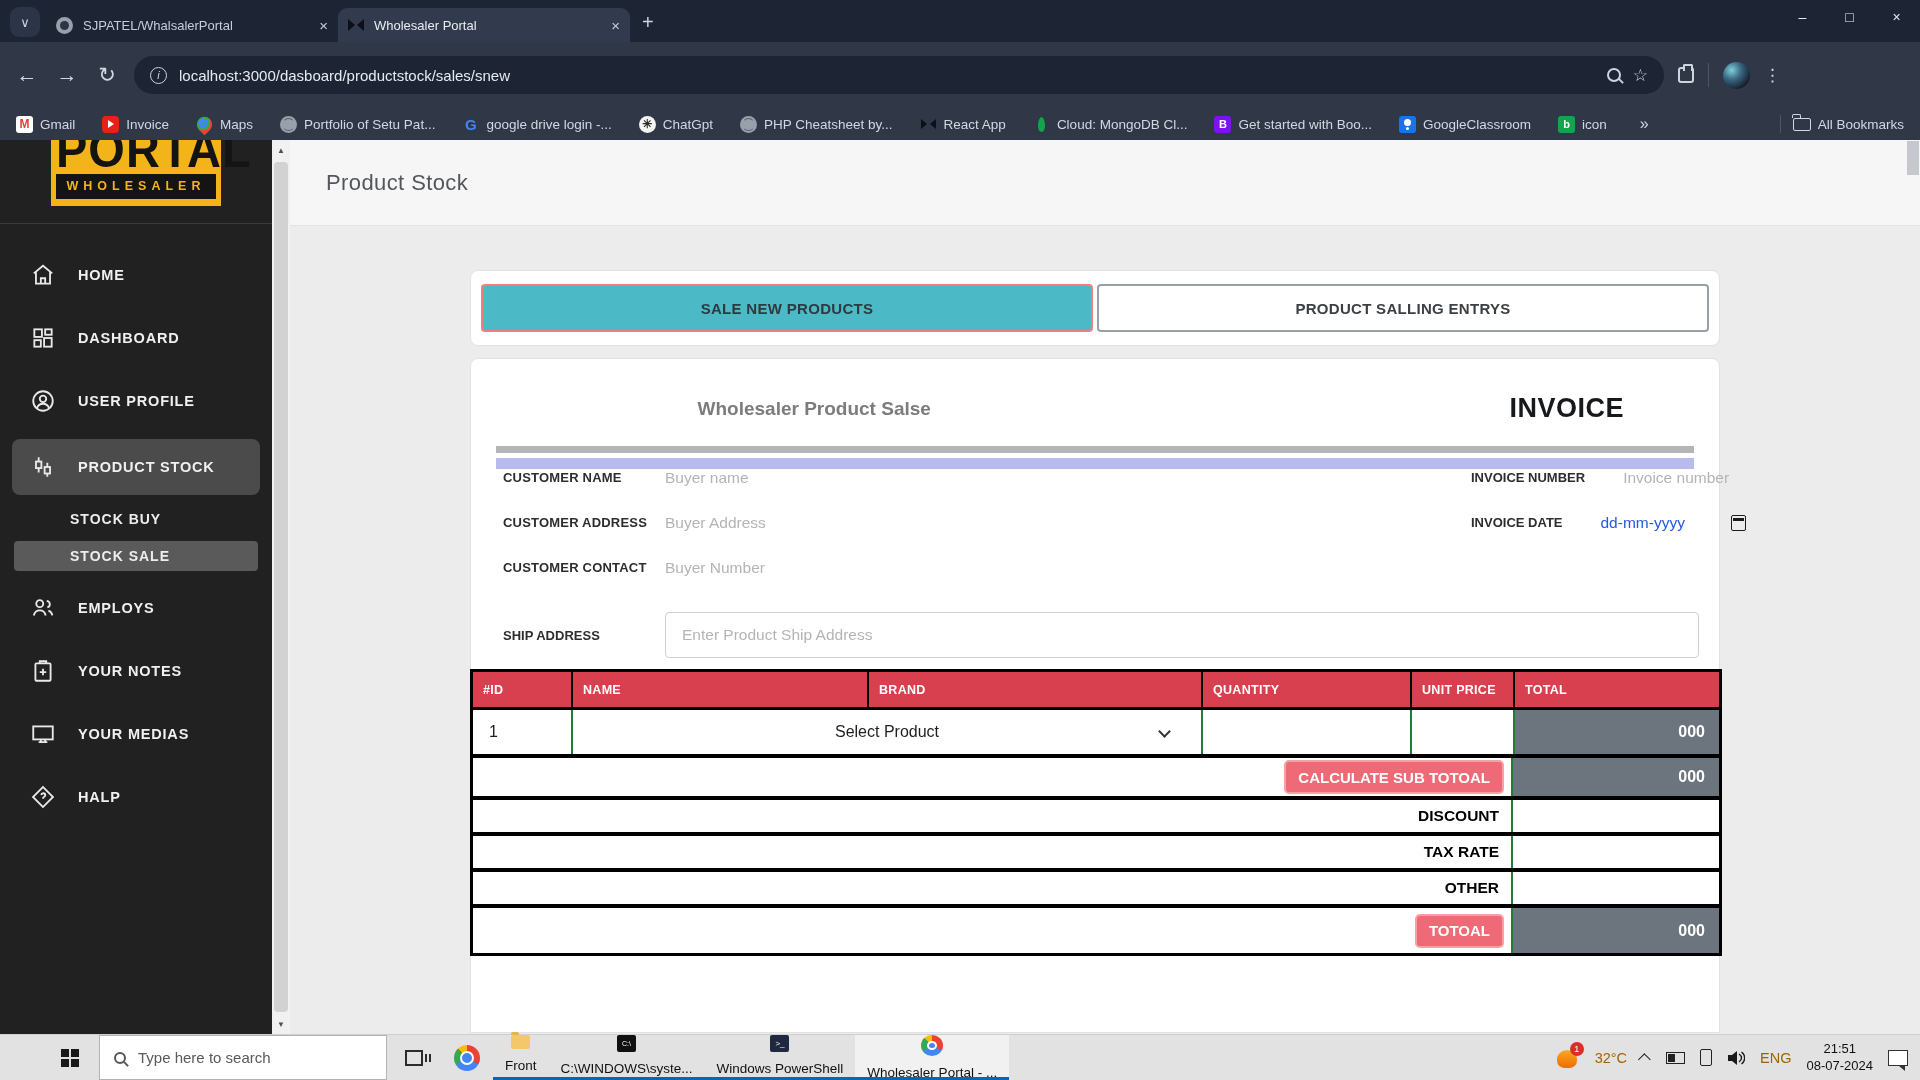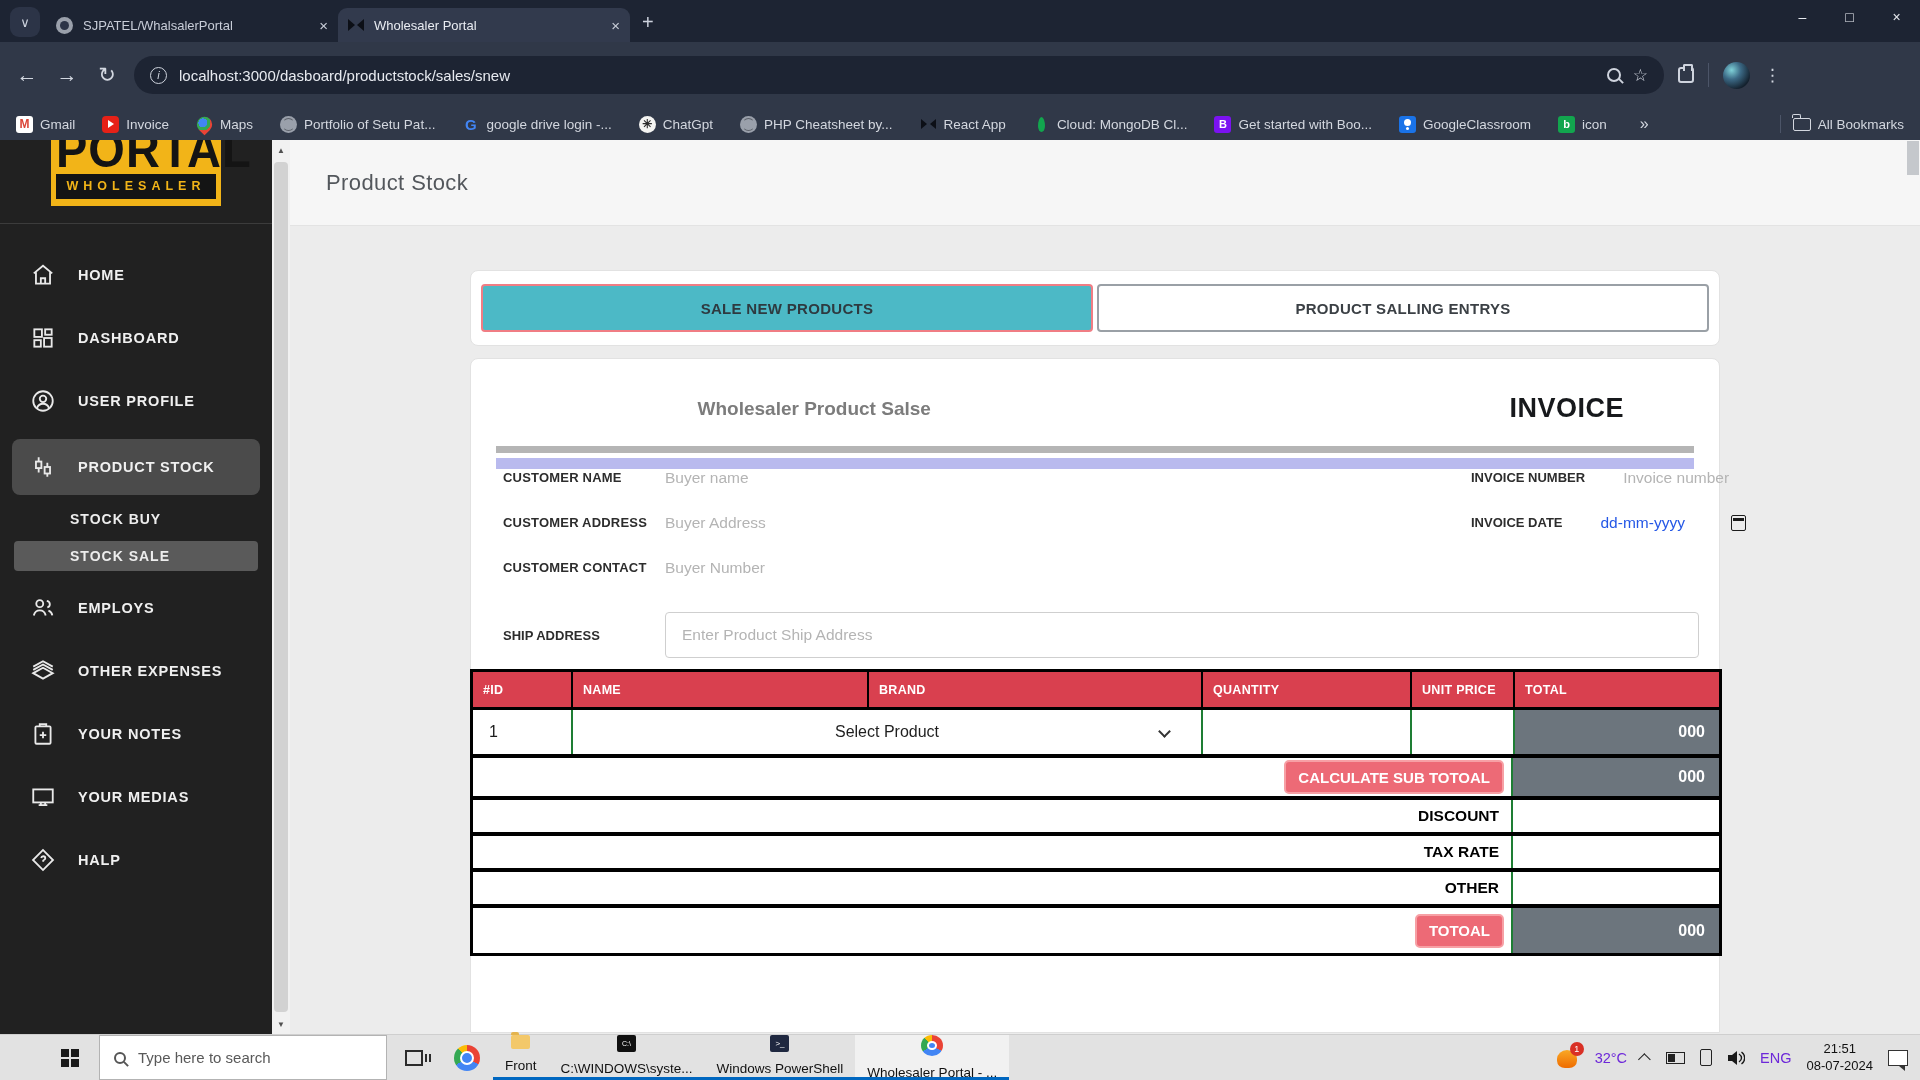--- a/index.html
+++ b/index.html
@@ -163,21 +163,21 @@
   .tapp.liteactive { background:#f1f1f1; }
   .tapp .ul { position:absolute; left:0; right:0; bottom:0; height:3px; background:#0067c0; }
   .tfold { width:19px; height:14px; background:#f3c86a; border-radius:2px; position:relative; flex:none; }
   .tfold::before { content:""; position:absolute; top:-3px; left:0; width:8px; height:3px; background:#e4b44e; border-radius:2px 2px 0 0; }
   .tcmd { width:19px; height:17px; background:#101010; color:#fff; font-size:7px; display:flex; align-items:center; justify-content:center; flex:none; border-radius:2px; }
   .tps { width:19px; height:17px; background:#1f2840; color:#fff; font-size:8px; display:flex; align-items:center; justify-content:center; flex:none; border-radius:2px; }
   .tray { margin-left:auto; display:flex; align-items:center; gap:15px; padding-right:12px; }
   .weath { position:relative; width:24px; height:22px; }
   .weath .sun { position:absolute; bottom:1px; left:1px; width:20px; height:18px; border-radius:50% 50% 40% 40%; background:linear-gradient(#f9a825, #ef6c00); }
   .weath .badge { position:absolute; top:-5px; right:-4px; width:14px; height:14px; border-radius:50%; background:#d93025; color:#fff; font-size:9px; display:flex; align-items:center; justify-content:center; }
-  .traytxt { font-size:14.5px; color:#6d28d9; }
+  .traytxt { font-size:14.5px; color:#a16207; }
   .chev-up { width:9px; height:9px; border-left:1.8px solid #222; border-top:1.8px solid #222; transform:rotate(45deg) translateY(3px); }
   .battic { width:19px; height:12px; border:1.6px solid #222; position:relative; }
   .battic::before { content:""; position:absolute; left:1px; top:1px; bottom:1px; width:7px; background:#222; }
   .phoneic { width:12px; height:17px; border:1.6px solid #222; border-radius:2px; }
   .clockblk { text-align:center; font-size:13px; color:#111; line-height:1.3; }
   .notific { width:20px; height:16px; border:1.8px solid #333; background:#fff; position:relative; }
   .notific::after { content:""; position:absolute; right:2px; bottom:-6px; border-left:6px solid transparent; border-top:5px solid #333; }
   svg.nvic { stroke:#e9e9e9; fill:none; stroke-width:1.7; }
 </style>
 </head>
@@ -329,28 +329,20 @@
           </div>
         <div class="sub-item active">
             <span>STOCK SALE</span>
           </div>
         <div class="nav-item">
           <svg class="nvic" width="26" height="26" viewBox="0 0 24 24">
               <circle cx="9" cy="8" r="3.2"></circle>
               <path d="M3.5 19c.8-3.4 2.9-4.8 5.5-4.8s4.7 1.4 5.5 4.8M15.5 5.5c1.8.4 2.8 1.4 2.8 3s-1 2.6-2.3 2.9M17 14.5c2 .6 3.2 1.9 3.6 4.3"></path>
             </svg>
           <span>EMPLOYS</span>
-        </div>
-        <div class="nav-item">
-          <svg class="nvic" width="26" height="26" viewBox="0 0 24 24">
-              <path d="M3 14l9-5 9 5-9 5z"></path>
-              <path d="M3 11l9-5 9 5"></path>
-              <path d="M3 8l9-5 9 5"></path>
-            </svg>
-          <span>OTHER EXPENSES</span>
         </div>
         <div class="nav-item">
           <svg class="nvic" width="26" height="26" viewBox="0 0 24 24">
               <rect x="5" y="5" width="14" height="16" rx="1"></rect>
               <path d="M9 5V3h6v2M12 10v6M9 13h6"></path>
             </svg>
           <span>YOUR NOTES</span>
         </div>
         <div class="nav-item">
           <svg class="nvic" width="26" height="26" viewBox="0 0 24 24">

